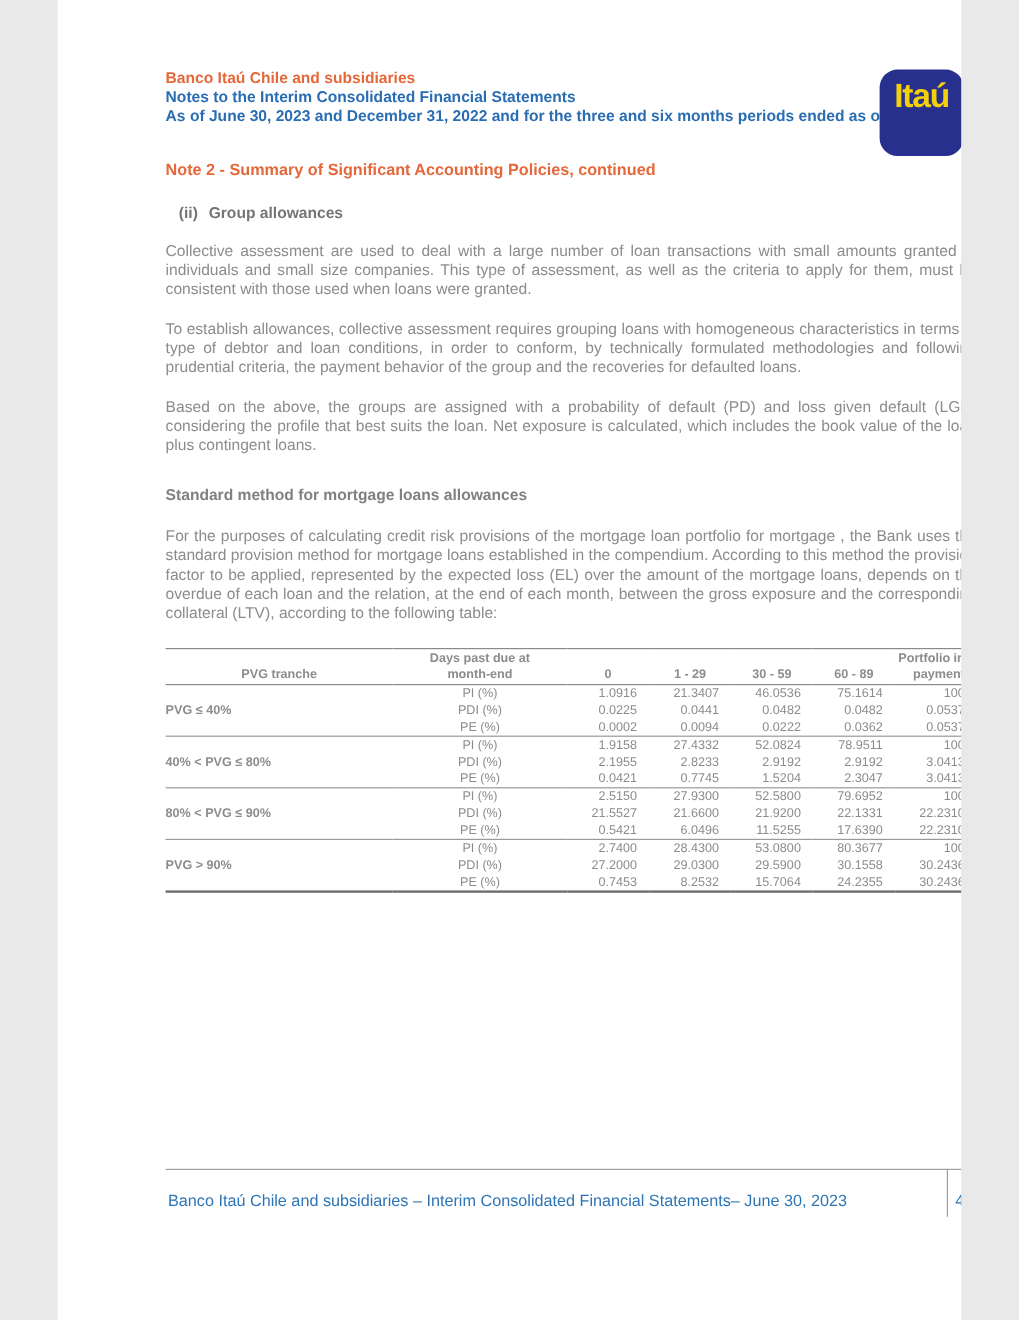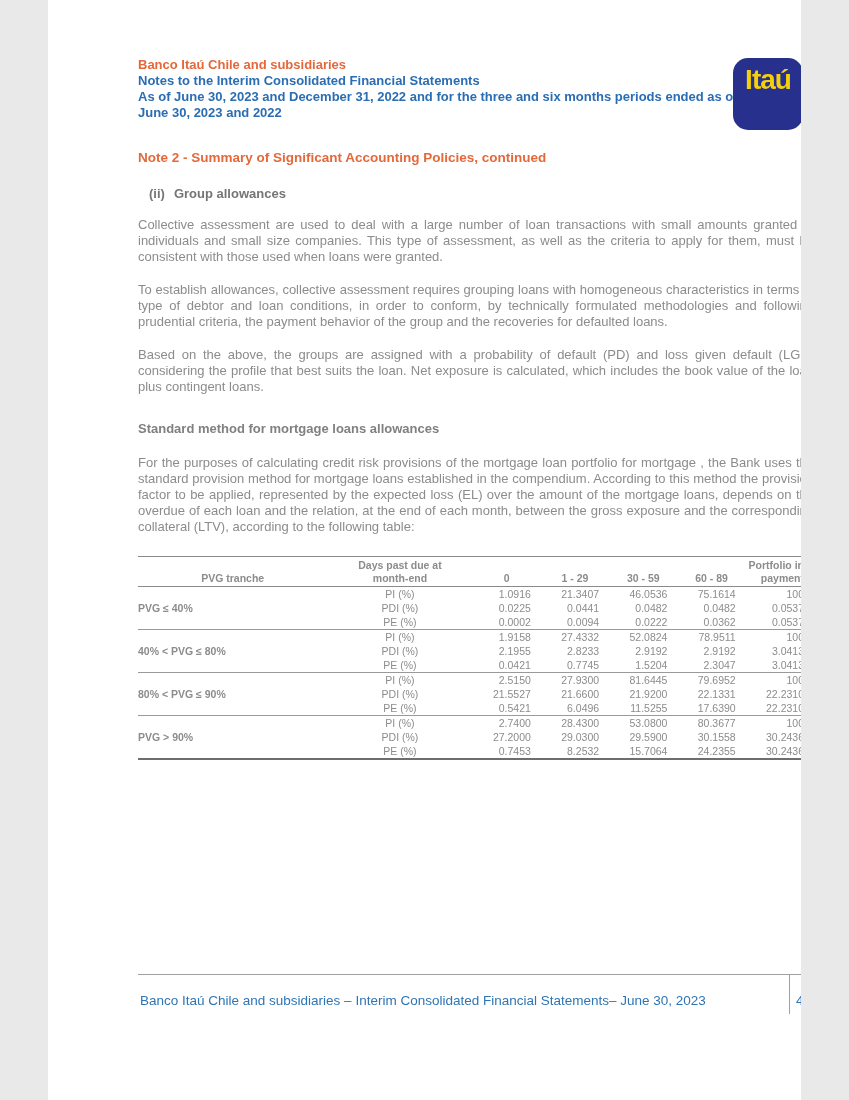--- a/index.html
+++ b/index.html
@@ -63,21 +63,20 @@
 </head>
 <body>
 
 <div class="page">
   <div class="content">
 
     <div class="hdr">
       <div class="hdr-title">Banco Itaú Chile and subsidiaries</div>
       <div class="hdr-sub">Notes to the Interim Consolidated Financial Statements</div>
       <div class="hdr-sub">As of June 30, 2023 and December 31, 2022 and for the three and six months periods ended as of</div>
-      <div class="hdr-sub">June 30, 2023 and 2022</div>
       <div class="logo">
         <span class="logo-text">Itaú</span>
       </div>
     </div>
 
     <div class="note-title">Note 2 - Summary of Significant Accounting Policies, continued</div>
 
     <div class="section-head">
       <span class="numeral">(ii)</span><span>Group allowances</span>
     </div>
@@ -169,21 +168,21 @@
           <td class="num">1.5204</td>
           <td class="num">2.3047</td>
           <td class="num">3.0413</td>
         </tr>
 
         <tr class="group-start">
           <td class="tranche" rowspan="3">80% &lt; PVG ≤ 90%</td>
           <td class="c">PI (%)</td>
           <td class="num">2.5150</td>
           <td class="num">27.9300</td>
-          <td class="num">81.6445</td>
+          <td class="num">52.5800</td>
           <td class="num">79.6952</td>
           <td class="num">100</td>
         </tr>
         <tr>
           <td class="c">PDI (%)</td>
           <td class="num">21.5527</td>
           <td class="num">21.6600</td>
           <td class="num">21.9200</td>
           <td class="num">22.1331</td>
           <td class="num">22.2310</td>

